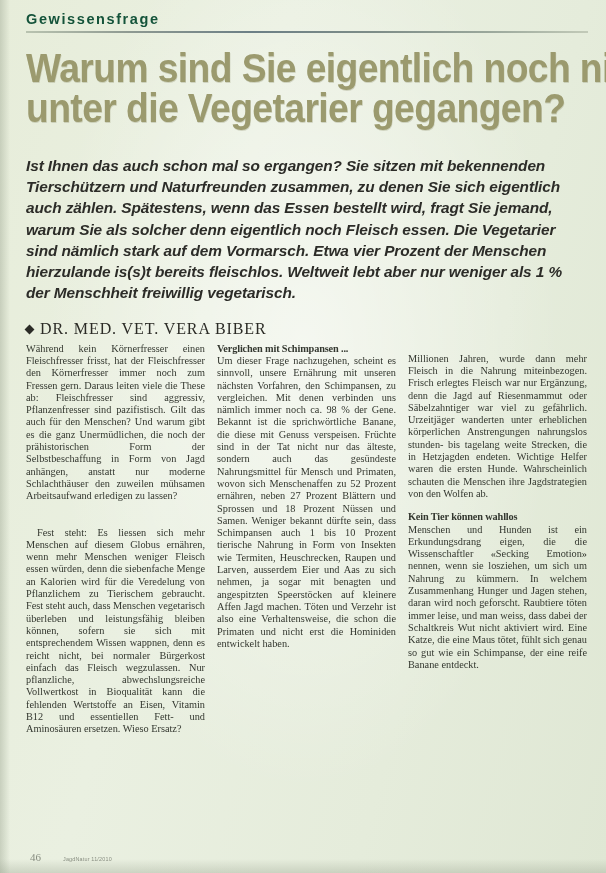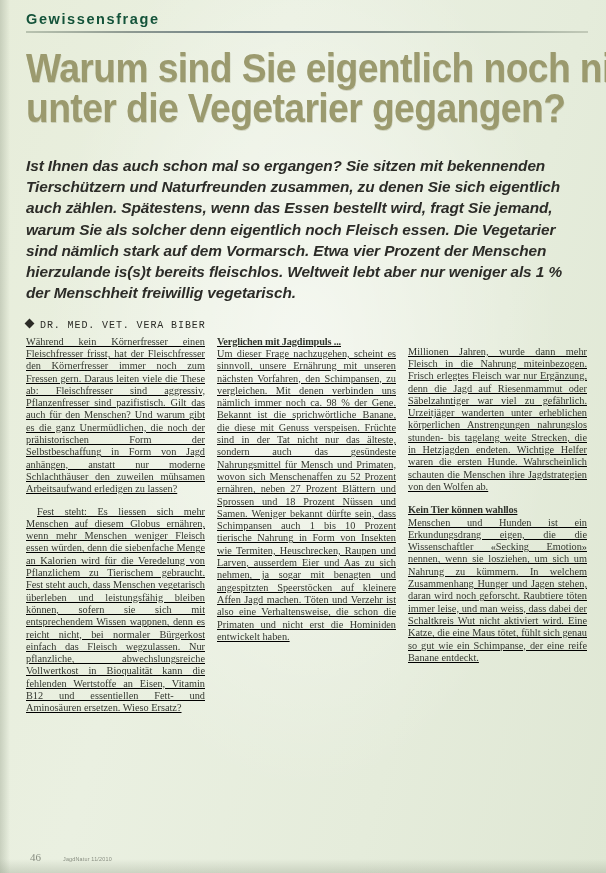--- a/index.html
+++ b/index.html
@@ -92,22 +92,22 @@
     width: 560px;
   }
 
   
   .byline-row {
     margin-top: 16px;
     display: flex;
     align-items: baseline;
   }
   .byline {
-    font-family: Liberation Mono, monospace;
-    font-size: 10px;
+    font-family: Liberation Serif, serif;
+    font-size: 16px;
     letter-spacing: 0.9px;
     color: #2b2b26;
     white-space: nowrap;
   }
   .diamond-icon {
     display: inline-block;
     width: 7px; height: 7px;
     background: #2b2b26;
     transform: rotate(45deg);
     margin-right: 7px;
@@ -118,34 +118,33 @@
   
   .columns {
     margin-top: 5px;
     display: flex;
     gap: 12px;
     width: 562px;
   }
   .col {
     width: 179px;
     flex: 0 0 179px;
-    text-decoration: underline;
   }
   .col p {
     margin: 0;
     font-family: "Liberation Serif", serif;
     font-size: 10.3px;
     line-height: 12.3px;
     color: #33372f;
     text-align: justify;
     text-justify: inter-word;
     hyphens: manual;
   }
   .col p.indent { text-indent: 11px; }
-  .col p.gap { margin-top: 10px; }
+  .col p.gap { margin-top: 24px; }
   .subhead {
     font-family: "Liberation Sans", sans-serif;
     font-weight: bold;
     font-size: 10.2px;
     color: #23271f;
     margin: 0 0 1px 0;
     line-height: 12px;
     letter-spacing: -0.15px;
   }
   .subhead.spaced { margin-top: 11px; }
@@ -201,21 +200,21 @@
     </div>
 
     <div class="columns">
 
       <div class="col">
         <p>Während kein Körnerfresser einen Fleischfresser frisst, hat der Fleischfresser den Körnerfresser immer noch zum Fressen gern. Daraus leiten viele die These ab: Fleischfresser sind aggressiv, Pflanzenfresser sind pazifistisch. Gilt das auch für den Menschen? Und warum gibt es die ganz Unermüdlichen, die noch der prähistorischen Form der Selbstbeschaffung in Form von Jagd anhängen, anstatt nur moderne Schlachthäuser den zuweilen mühsamen Arbeitsaufwand erledigen zu lassen?</p>
         <p class="indent gap">Fest steht: Es liessen sich mehr Menschen auf diesem Globus ernähren, wenn mehr Menschen weniger Fleisch essen würden, denn die siebenfache Menge an Kalorien wird für die Veredelung von Pflanzlichem zu Tierischem gebraucht. Fest steht auch, dass Menschen vegetarisch überleben und leistungsfähig bleiben können, sofern sie sich mit entsprechendem Wissen wappnen, denn es reicht nicht, bei normaler Bürgerkost einfach das Fleisch wegzulassen. Nur pflanzliche, abwechslungsreiche Vollwertkost in Bioqualität kann die fehlenden Wertstoffe an Eisen, Vitamin B12 und essentiellen Fett- und Aminosäuren ersetzen. Wieso Ersatz?</p>
       </div>
 
       <div class="col col-offset-2">
-        <p class="subhead">Verglichen mit Jagdimpuls ...</p>
+        <p class="subhead">Verglichen mit Schimpansen ...</p>
         <p>Um dieser Frage nachzugehen, scheint es sinnvoll, unsere Ernährung mit unseren nächsten Vorfahren, den Schimpansen, zu vergleichen. Mit denen verbinden uns nämlich immer noch ca. 98 % der Gene. Bekannt ist die sprichwörtliche Banane, die diese mit Genuss verspeisen. Früchte sind in der Tat nicht nur das älteste, sondern auch das gesündeste Nahrungsmittel für Mensch und Primaten, wovon sich Menschenaffen zu 52 Prozent ernähren, neben 27 Prozent Blättern und Sprossen und 18 Prozent Nüssen und Samen. Weniger bekannt dürfte sein, dass Schimpansen auch 1 bis 10 Prozent tierische Nahrung in Form von Insekten wie Termiten, Heuschrecken, Raupen und Larven, ausserdem Eier und Aas zu sich nehmen, ja sogar mit benagten und angespitzten Speerstöcken auf kleinere Affen Jagd machen. Töten und Verzehr ist also eine Verhaltensweise, die schon die Primaten und nicht erst die Hominiden entwickelt haben.</p>
       </div>
 
       <div class="col col-offset-3">
         <p>Millionen Jahren, wurde dann mehr Fleisch in die Nahrung miteinbezogen. Frisch erlegtes Fleisch war nur Ergänzung, denn die Jagd auf Riesenmammut oder Säbelzahntiger war viel zu gefährlich. Urzeitjäger wanderten unter erheblichen körperlichen Anstrengungen nahrungslos stunden- bis tagelang weite Strecken, die in Hetzjagden endeten. Wichtige Helfer waren die ersten Hunde. Wahrscheinlich schauten die Menschen ihre Jagdstrategien von den Wolfen ab.</p>
         <p class="subhead spaced">Kein Tier können wahllos</p>
         <p>Menschen und Hunden ist ein Erkundungsdrang eigen, die die Wissenschaftler «Secking Emotion» nennen, wenn sie losziehen, um sich um Nahrung zu kümmern. In welchem Zusammenhang Hunger und Jagen stehen, daran wird noch geforscht. Raubtiere töten immer leise, und man weiss, dass dabei der Schaltkreis Wut nicht aktiviert wird. Eine Katze, die eine Maus tötet, fühlt sich genau so gut wie ein Schimpanse, der eine reife Banane entdeckt.</p>
       </div>
 
     </div>

